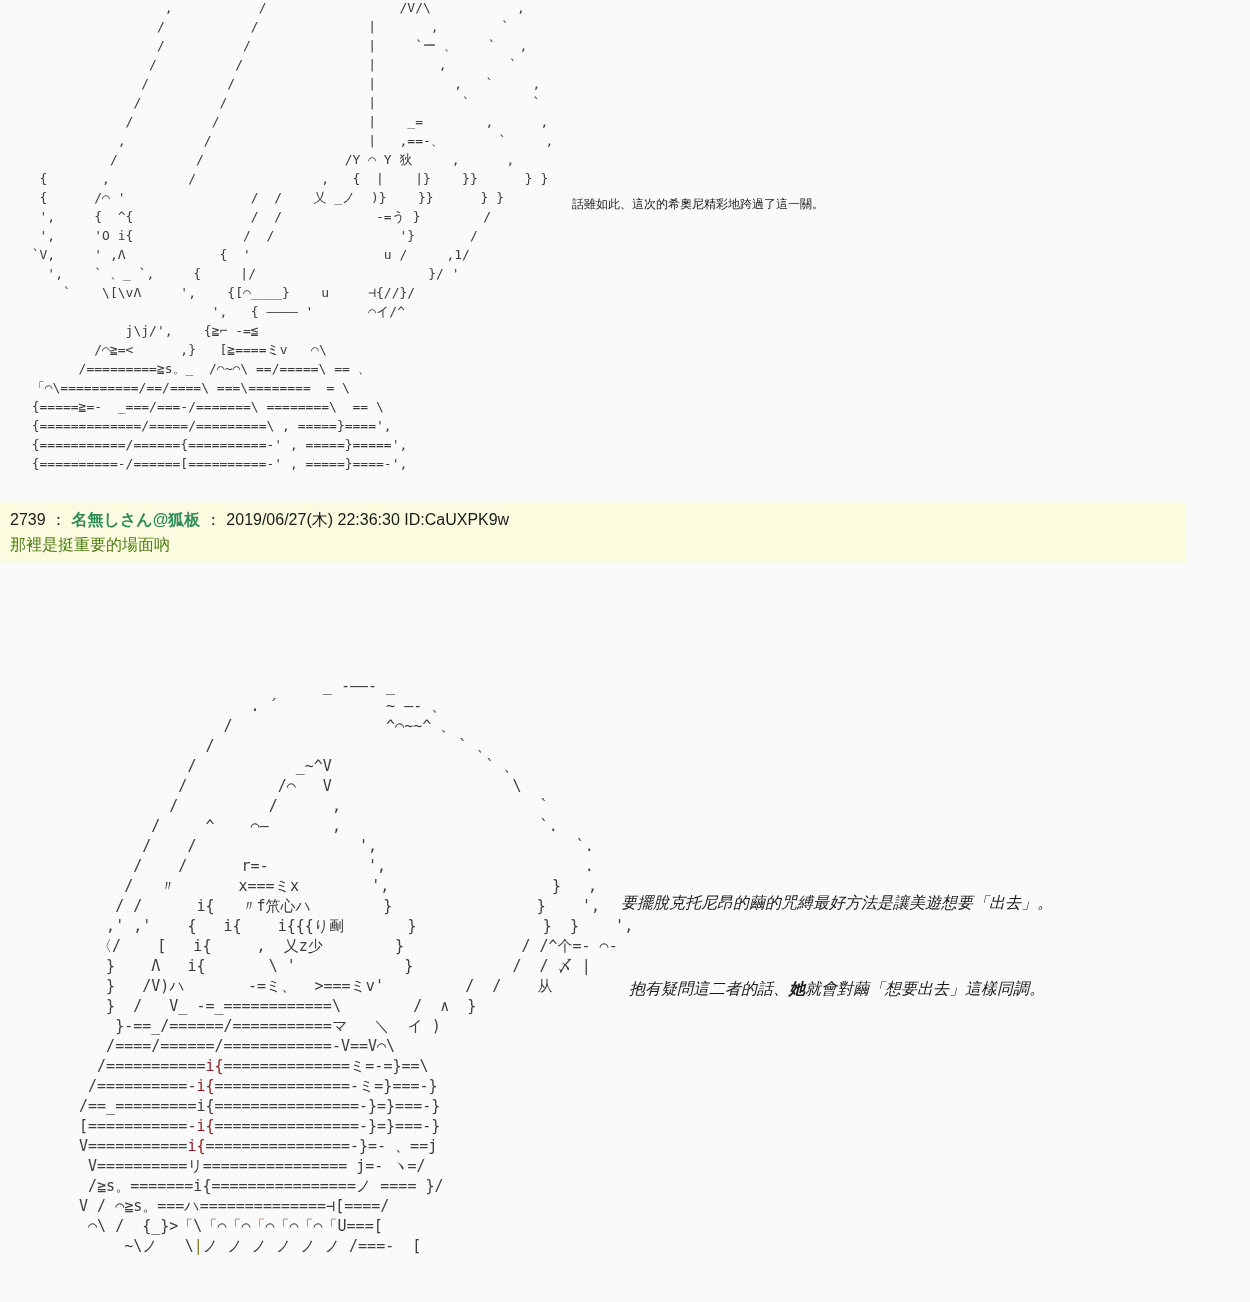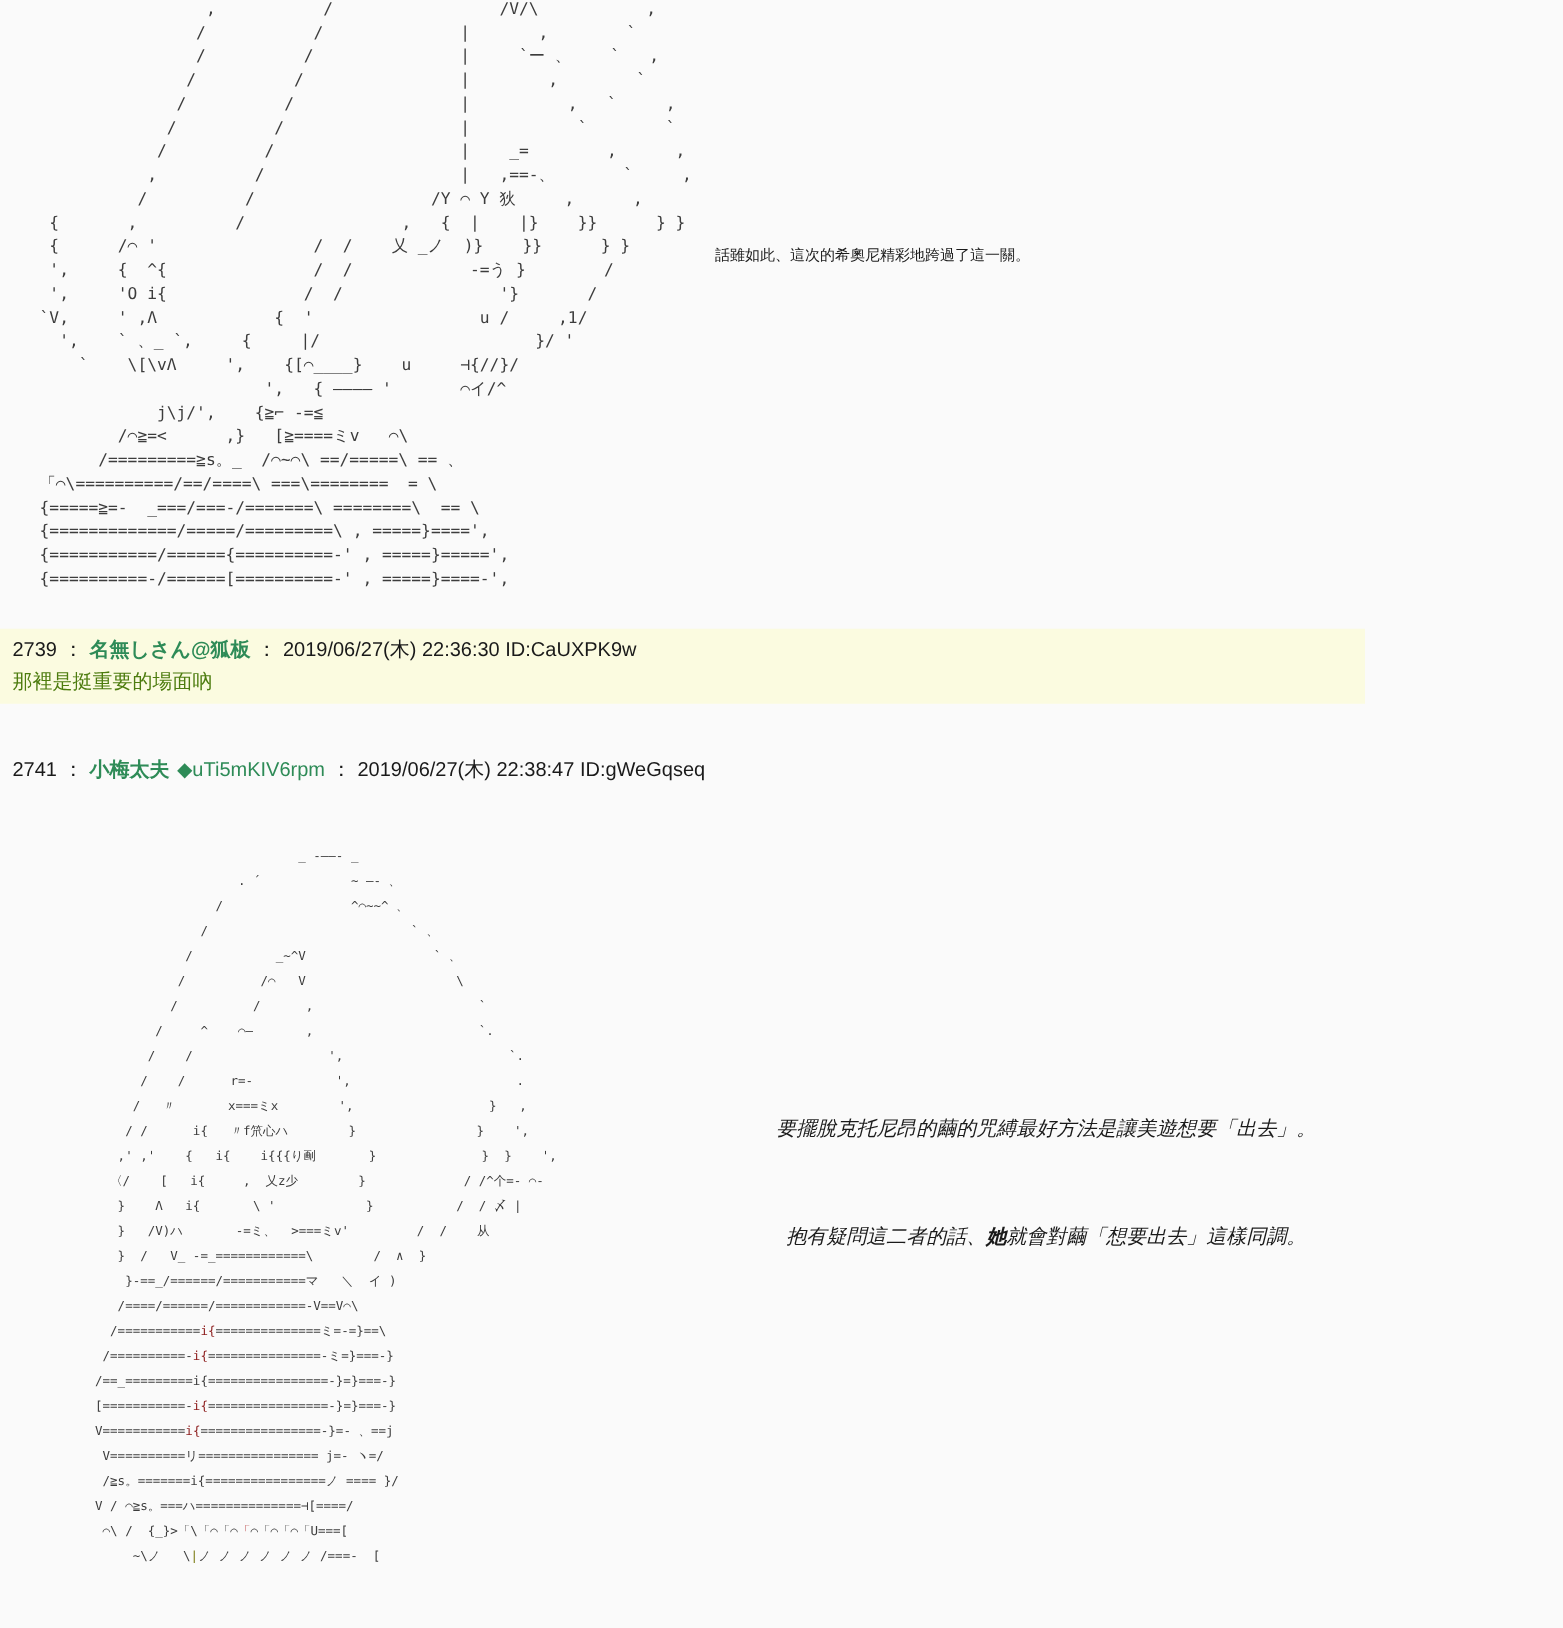--- a/index.html
+++ b/index.html
@@ -5,33 +5,33 @@
   html,body{margin:0;padding:0;}
   body{background:#fafafa;font-family:"Liberation Sans","DejaVu Sans",sans-serif;}
   .page{position:relative;width:1250px;height:1302px;overflow:hidden;background:#fafafa;}
 
   pre.aa{
     position:absolute;margin:0;
     font-family:"DejaVu Sans Mono","Liberation Mono",monospace;
     color:#3c3c3c;white-space:pre;
   }
   #aa1{left:16px;top:-2px;font-size:13px;line-height:19px;}
-  #aa2{left:70px;top:676px;font-size:10px;line-height:20px;}
+  #aa2{left:70px;top:676px;font-size:15px;line-height:20px;}
 
   .caption{
     position:absolute;font-size:12px;color:#1a1a1a;white-space:nowrap;
   }
   #caption1{left:572px;top:196px;}
   .cap2{position:absolute;font-size:16px;color:#1a1a1a;white-space:nowrap;font-style:italic;}
   #cap2-0{left:621px;top:893px;}
   #cap2-1{left:617px;top:936px;}
   #cap2-2{left:629px;top:979px;}
 
   .post-highlight{
-    position:absolute;left:0;top:503px;width:1092px;height:60px;
+    position:absolute;left:0;top:503px;width:1186px;height:60px;
     background:#fbfbe0;box-sizing:border-box;padding:7px 10px 0 10px;
   }
   .post-header{font-size:16px;color:#1a1a1a;white-space:nowrap;}
   .post-header .sep{margin:0 5px;}
   .post-header .num{color:#1a1a1a;text-decoration:none;}
   .post-header .name{color:#2e8b57;font-weight:bold;}
   .post-header .trip{color:#2e8b57;font-weight:normal;margin-left:6px;}
   .post-body{font-size:16px;color:#4d7c0f;margin-top:4px;}
   #post2-header{position:absolute;left:10px;top:606px;}
 </style>
@@ -69,23 +69,20 @@
 
   <div id="caption1" class="caption">話雖如此、這次的希奧尼精彩地跨過了這一關。</div>
 
   <div class="post-highlight">
     <div class="post-header">
       <span class="num">2739</span><span class="sep">：</span><span class="name">名無しさん@狐板</span><span class="sep">：</span><span>2019/06/27(木) 22:36:30</span>&nbsp;<span>ID:CaUXPK9w</span>
     </div>
     <div class="post-body">那裡是挺重要的場面吶</div>
   </div>
 
-  <div id="post2-header" class="post-header">
-    <span class="num">2741</span><span class="sep">：</span><span class="name">小梅太夫</span><span class="trip">◆uTi5mKIV6rpm</span><span class="sep">：</span><span>2019/06/27(木) 22:38:47</span>&nbsp;<span>ID:gWeGqseq</span>
-  </div>
 
   <pre id="aa2" class="aa">                            _ -――- _
                     . ´            ~ ―- 、
                  /                 ^⌒~~^ 、
                /                           ` 、
              /           _~^V                 ` 、
             /          /⌒   V                    \
            /          /      ,                      `
          /     ^    ⌒―       ,                      `.
         /    /                  ',                      `.

